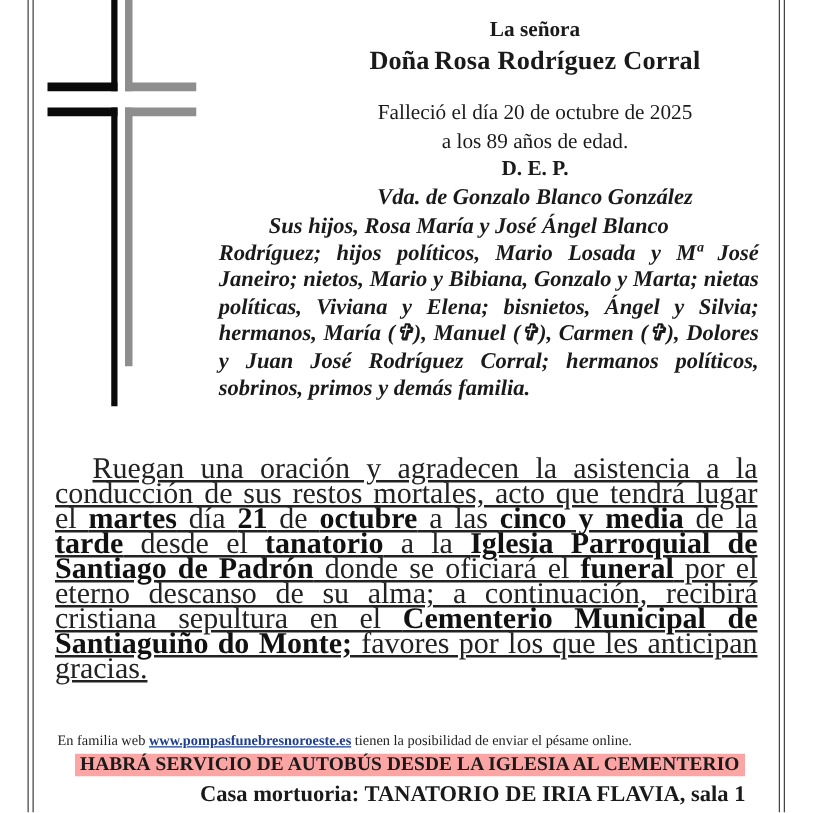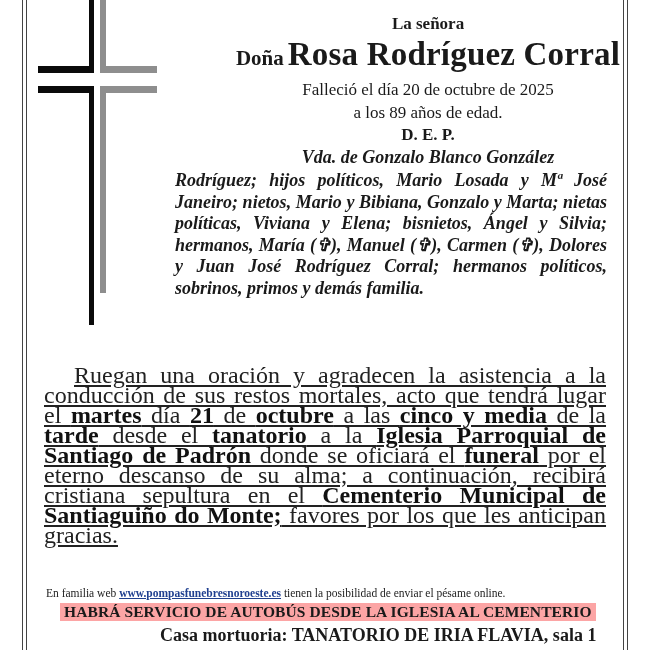--- a/index.html
+++ b/index.html
@@ -7,21 +7,21 @@
          font-family:"Liberation Serif","DejaVu Serif",serif; color:#1a1a1a; }
   .border-line { position:absolute; top:0; bottom:0; width:1px; background:#444; }
   .cross-bar { position:absolute; }
   .black { background:#0a0a0a; }
   .gray { background:#8e8e8e; }
 
   .center { position:absolute; text-align:center; white-space:nowrap; }
   .la-senora { left:200px; width:456px; top:14px; font-size:17px; font-weight:bold; }
   .name-line { left:200px; width:456px; top:36px; font-weight:bold; }
   .name-line .dona { font-size:21px; }
-  .name-line .full { font-size:33px; letter-spacing:0.2px; }
+  .name-line .full { font-size:21px; letter-spacing:0.2px; }
   .fallecio { left:200px; width:456px; top:80px; font-size:17px; }
   .edad { left:200px; width:456px; top:103px; font-size:17px; }
   .dep { left:200px; width:456px; top:125px; font-size:17px; font-weight:bold; }
   .vda { left:200px; width:456px; top:147px; font-size:18px; font-weight:bold; font-style:italic; }
 
   .family { position:absolute; left:175px; width:432px; top:170px;
             font-size:18px; font-weight:bold; font-style:italic; line-height:21.6px;
             text-align:justify; text-align-last:left; }
   .family .first { text-indent:40px; display:block; }
 
@@ -61,20 +61,21 @@
 <div class="center name-line">
   <span class="dona">Doña</span>
   <span class="full">Rosa Rodríguez Corral</span>
 </div>
 <div class="center fallecio">Falleció el día 20 de octubre de 2025</div>
 <div class="center edad">a los 89 años de edad.</div>
 <div class="center dep">D. E. P.</div>
 <div class="center vda">Vda. de Gonzalo Blanco González</div>
 
 <div class="family">
+  <span class="first">Sus hijos, Rosa María y José Ángel Blanco</span>
   <span>Rodríguez; hijos políticos, Mario Losada y Mª José Janeiro; nietos, Mario y Bibiana, Gonzalo y Marta; nietas políticas, Viviana y Elena; bisnietos, Ángel y Silvia; hermanos, María (✞), Manuel (✞), Carmen (✞), Dolores y Juan José Rodríguez Corral; hermanos políticos, sobrinos, primos y demás familia.</span>
 </div>
 
 <div class="ruegan" id="ceremony"><span>Ruegan una oración y agradecen la asistencia a la conducción de sus restos mortales, acto que tendrá lugar el </span><b>martes</b><span> día </span><b>21</b><span> de </span><b>octubre</b><span> a las </span><b>cinco y media</b><span> de la </span><b>tarde</b><span> desde el </span><b>tanatorio</b><span> a la </span><b>Iglesia Parroquial de Santiago de Padrón</b><span> donde se oficiará el </span><b>funeral</b><span> por el eterno descanso de su alma; a continuación, recibirá cristiana sepultura en el </span><b>Cementerio Municipal de Santiaguiño do Monte;</b><span> favores por los que les anticipan gracias.</span></div>
 
 <div class="web">
   <span>En familia web </span><a>www.pompasfunebresnoroeste.es</a><span> tienen la posibilidad de enviar el pésame online.</span>
 </div>
 <div class="bus">HABRÁ SERVICIO DE AUTOBÚS DESDE LA IGLESIA AL CEMENTERIO</div>
 <div class="casa">Casa mortuoria: TANATORIO DE IRIA FLAVIA, sala 1</div>

